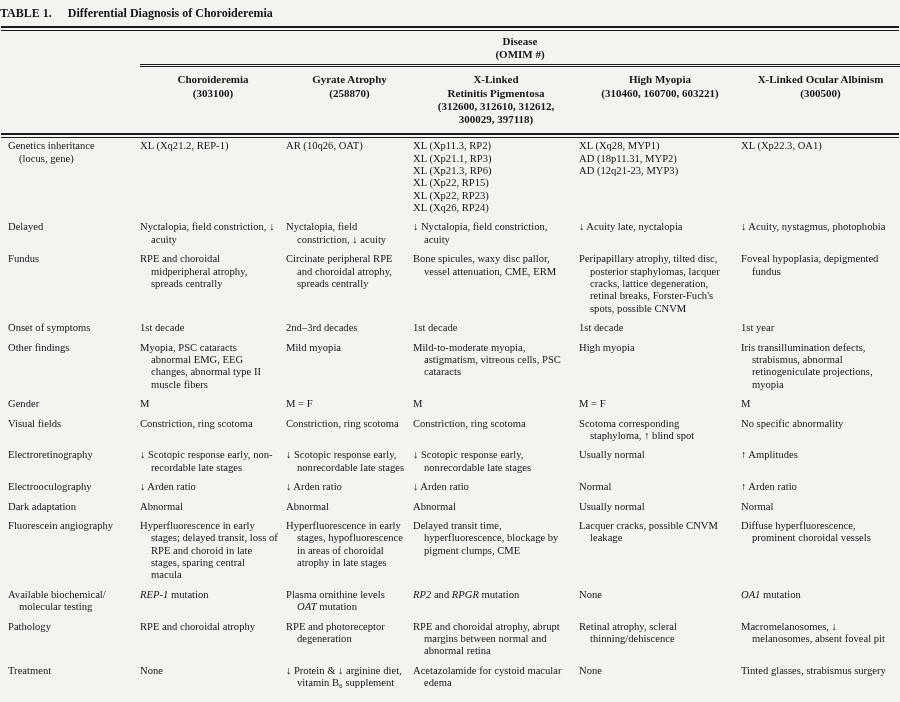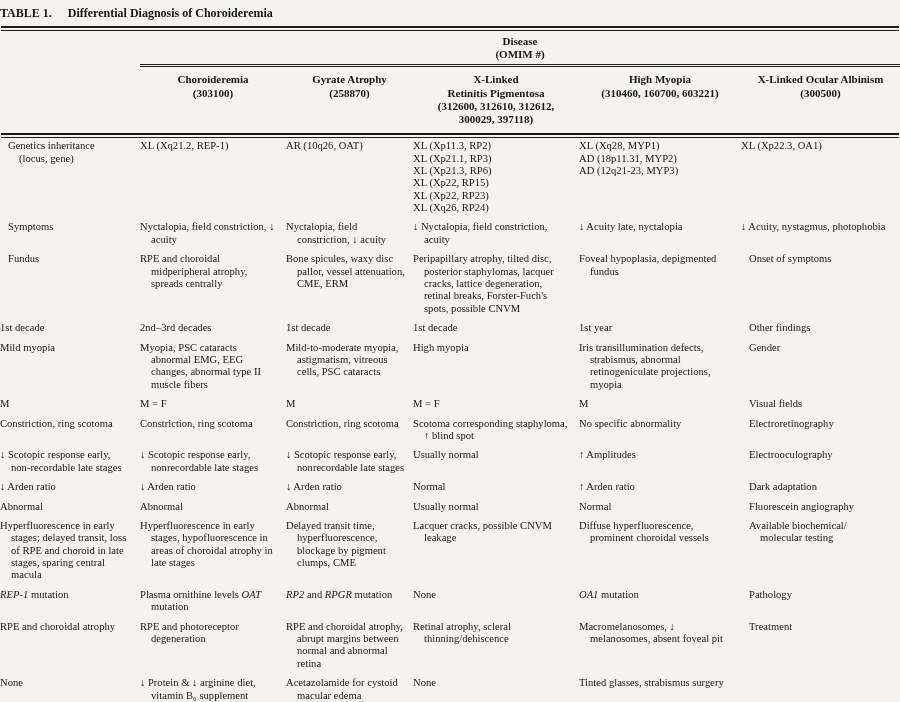--- a/index.html
+++ b/index.html
@@ -124,21 +124,21 @@
       </div>
       <div class="cell">
         <div class="cp">XL (Xq28, MYP1)</div>
         <div class="cp">AD (18p11.31, MYP2)</div>
         <div class="cp">AD (12q21-23, MYP3)</div>
       </div>
       <div class="cell">
         <div class="cp">XL (Xp22.3, OA1)</div>
       </div>
       <div class="cell label-cell">
-        <div class="cp">Symptoms</div>
+        <div class="cp">Delayed</div>
       </div>
       <div class="cell">
         <div class="cp">Nyctalopia, field constriction, ↓ acuity</div>
       </div>
       <div class="cell">
         <div class="cp">Nyctalopia, field constriction, ↓ acuity</div>
       </div>
       <div class="cell">
         <div class="cp">↓ Nyctalopia, field constriction, acuity</div>
       </div>
@@ -148,20 +148,23 @@
       <div class="cell">
         <div class="cp">↓ Acuity, nystagmus, photophobia</div>
       </div>
       <div class="cell label-cell">
         <div class="cp">Fundus</div>
       </div>
       <div class="cell">
         <div class="cp">RPE and choroidal midperipheral atrophy, spreads centrally</div>
       </div>
       <div class="cell">
+        <div class="cp">Circinate peripheral RPE and choroidal atrophy, spreads centrally</div>
+      </div>
+      <div class="cell">
         <div class="cp">Bone spicules, waxy disc pallor, vessel attenuation, CME, ERM</div>
       </div>
       <div class="cell">
         <div class="cp">Peripapillary atrophy, tilted disc, posterior staphylomas, lacquer cracks, lattice degeneration, retinal breaks, Forster-Fuch's spots, possible CNVM</div>
       </div>
       <div class="cell">
         <div class="cp">Foveal hypoplasia, depigmented fundus</div>
       </div>
       <div class="cell label-cell">
         <div class="cp">Onset of symptoms</div>
@@ -178,24 +181,24 @@
       <div class="cell">
         <div class="cp">1st decade</div>
       </div>
       <div class="cell">
         <div class="cp">1st year</div>
       </div>
       <div class="cell label-cell">
         <div class="cp">Other findings</div>
       </div>
       <div class="cell">
+        <div class="cp">Myopia, PSC cataracts abnormal EMG, EEG changes, abnormal type II muscle fibers</div>
+      </div>
+      <div class="cell">
         <div class="cp">Mild myopia</div>
-      </div>
-      <div class="cell">
-        <div class="cp">Myopia, PSC cataracts abnormal EMG, EEG changes, abnormal type II muscle fibers</div>
       </div>
       <div class="cell">
         <div class="cp">Mild-to-moderate myopia, astigmatism, vitreous cells, PSC cataracts</div>
       </div>
       <div class="cell">
         <div class="cp">High myopia</div>
       </div>
       <div class="cell">
         <div class="cp">Iris transillumination defects, strabismus, abnormal retinogeniculate projections, myopia</div>
       </div>

